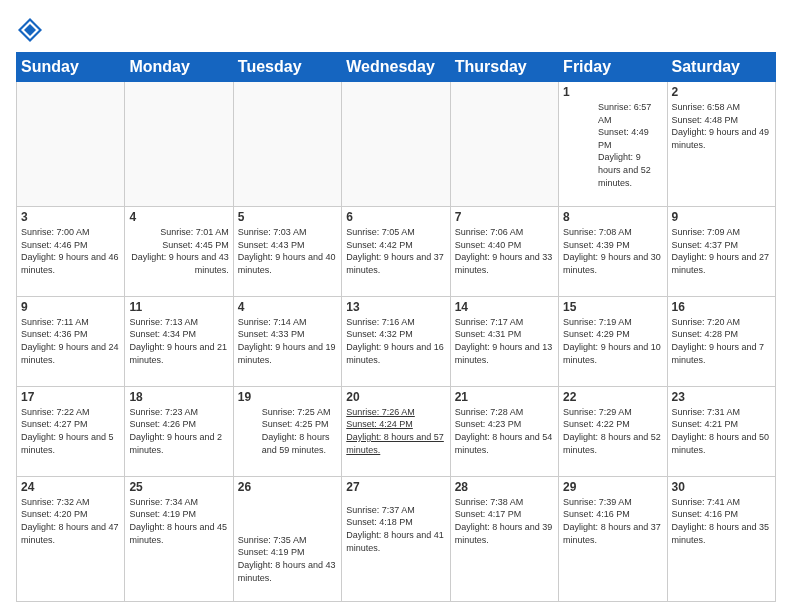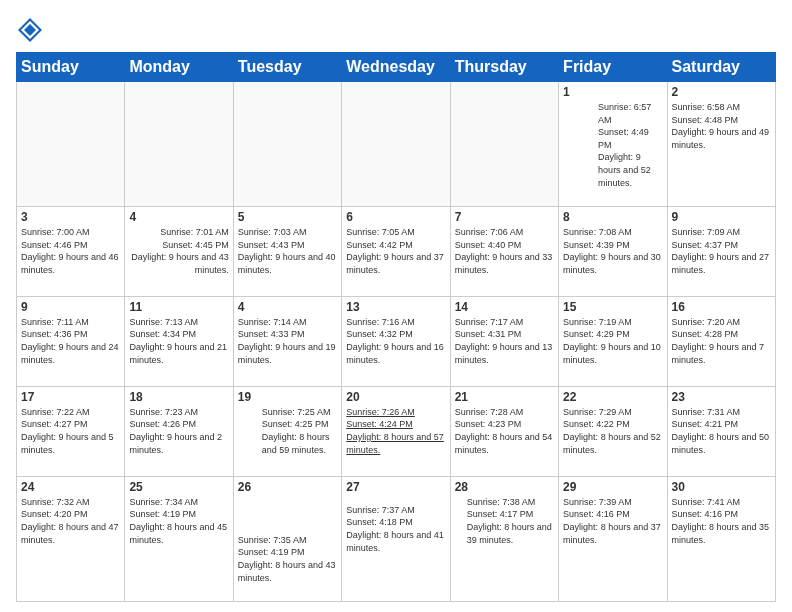--- a/index.html
+++ b/index.html
@@ -298,21 +298,21 @@
 Daylight: 8 hours and 43 minutes.</div>
           </td>
           <td>
             <span class="day-number">27</span>
             <div class="day-info" style="white-space: pre-line; margin-top: 10px;">Sunrise: 7:37 AM
 Sunset: 4:18 PM
 Daylight: 8 hours and 41 minutes.</div>
           </td>
           <td>
             <span class="day-number">28</span>
-            <div class="day-info" style="white-space: pre-line; margin-left: 12px;">Sunrise: 7:38 AM
+            <div class="day-info" style="white-space: pre-line;">Sunrise: 7:38 AM
 Sunset: 4:17 PM
 Daylight: 8 hours and 39 minutes.</div>
           </td>
           <td>
             <span class="day-number">29</span>
             <div class="day-info" style="white-space: pre-line;">Sunrise: 7:39 AM
 Sunset: 4:16 PM
 Daylight: 8 hours and 37 minutes.</div>
           </td>
           <td>

